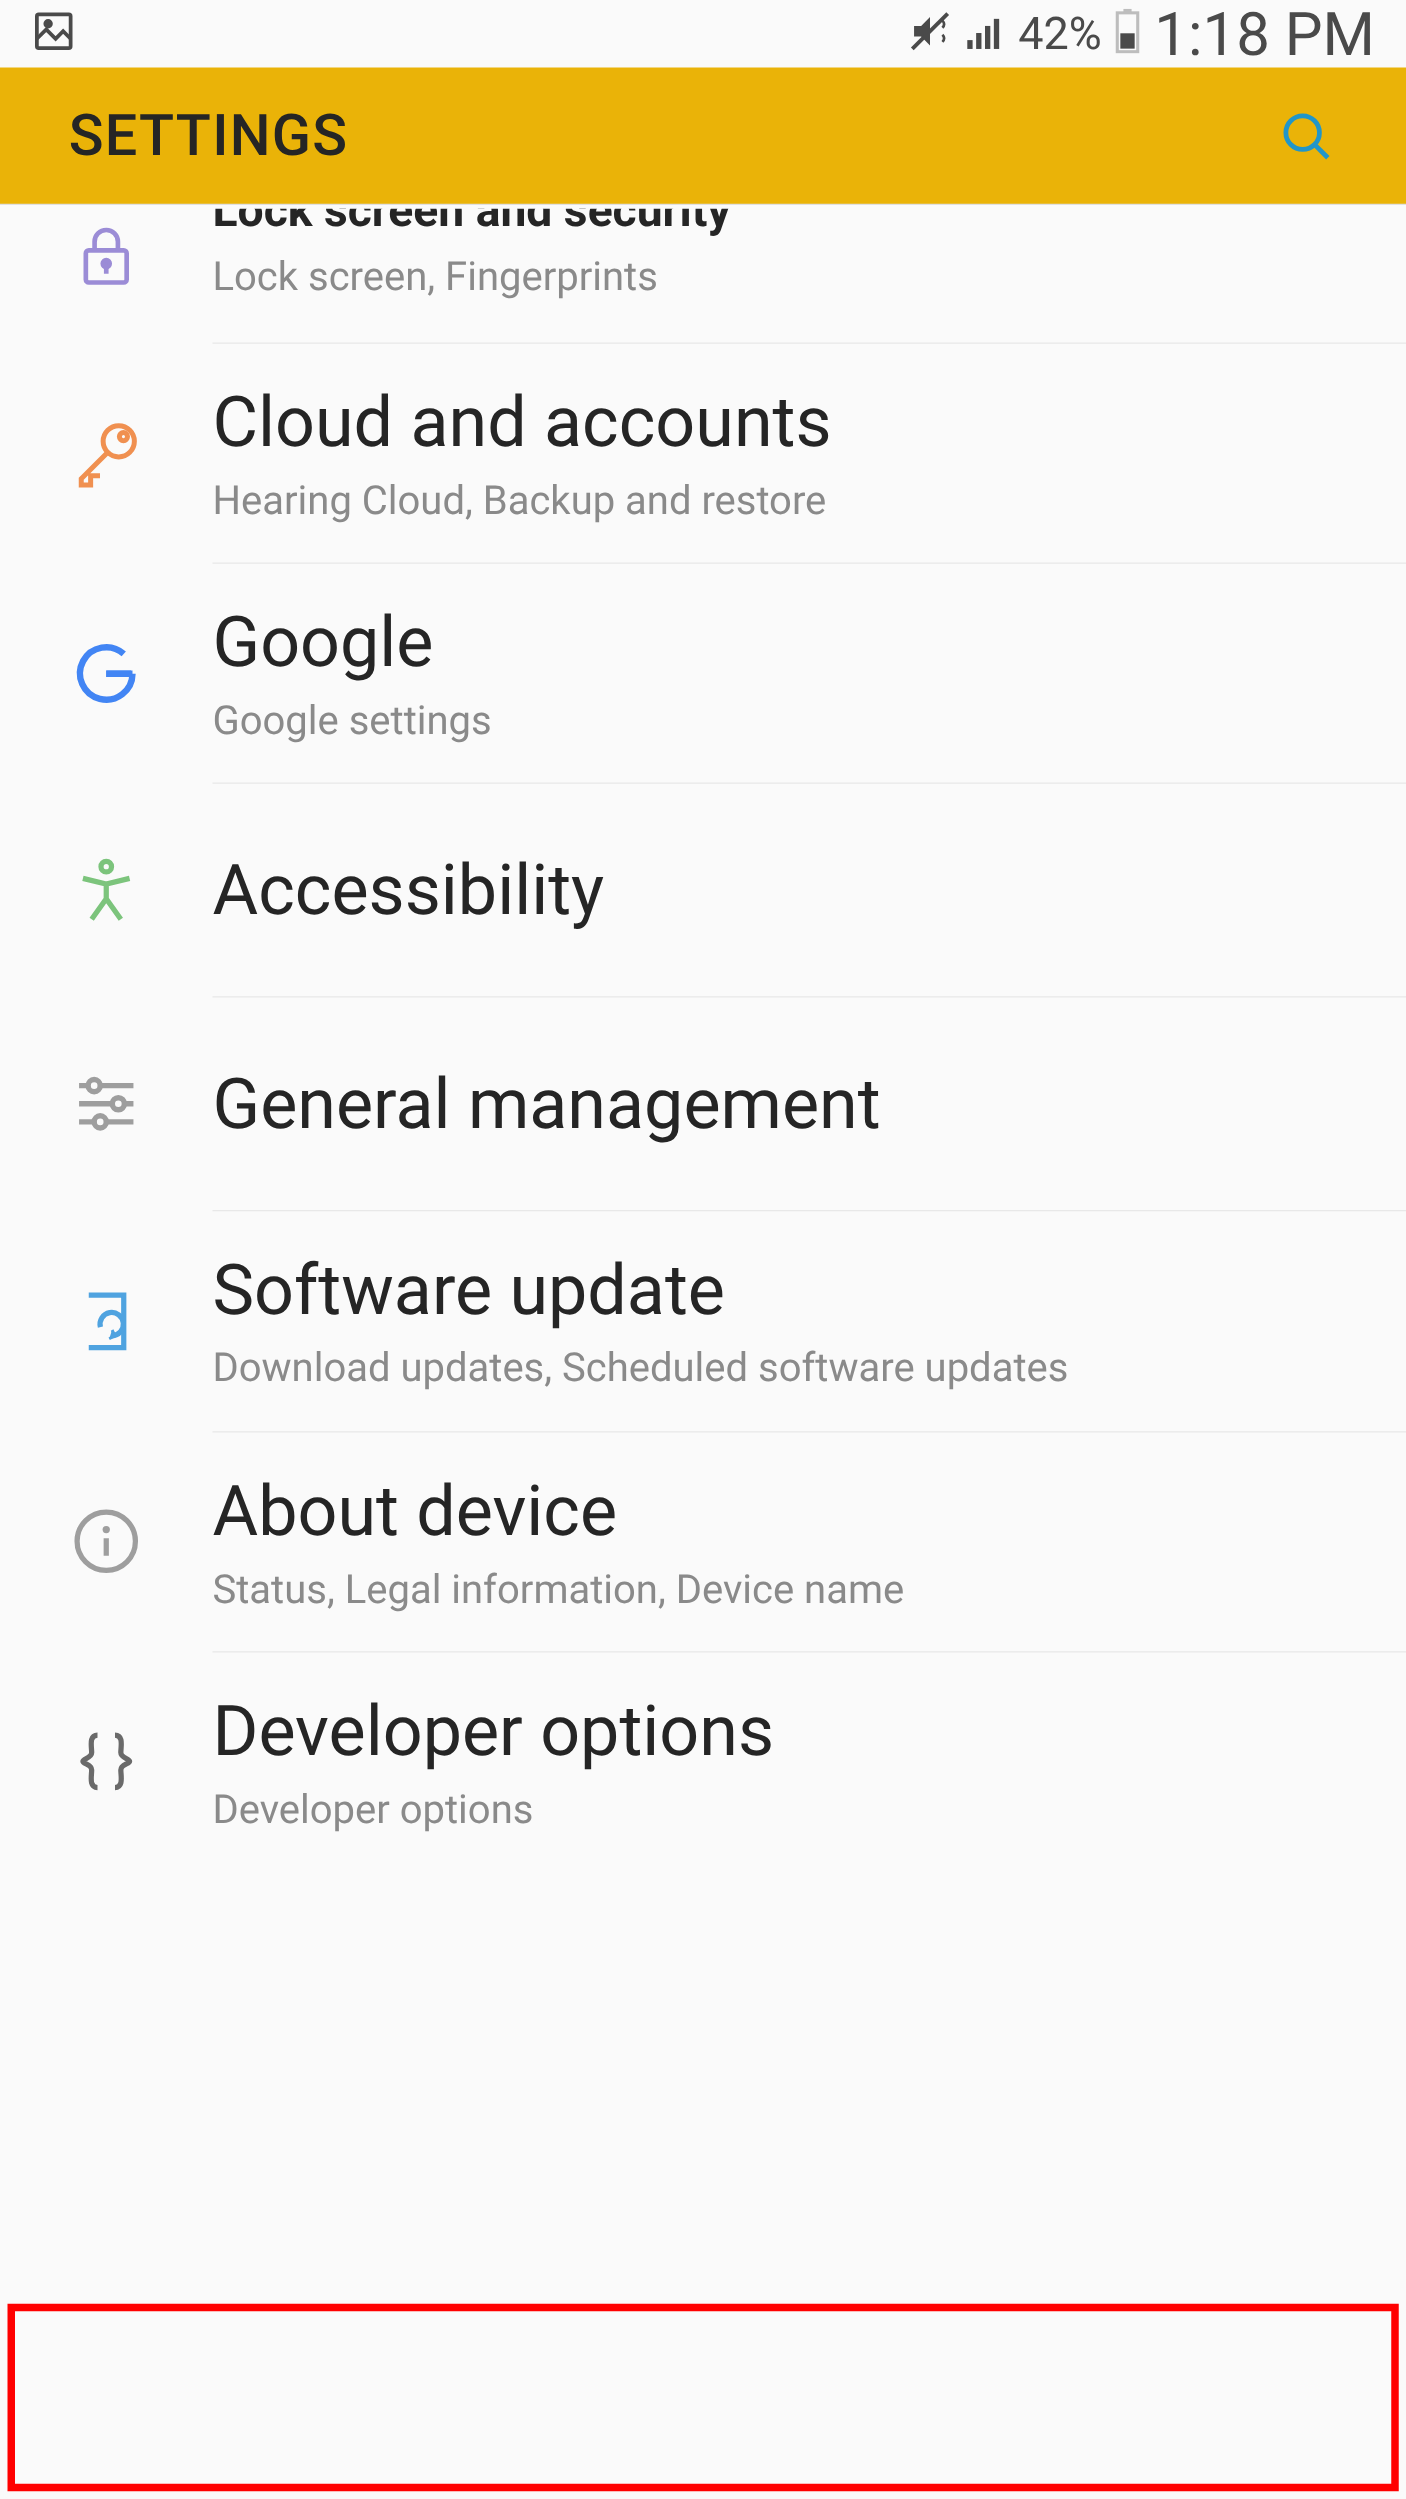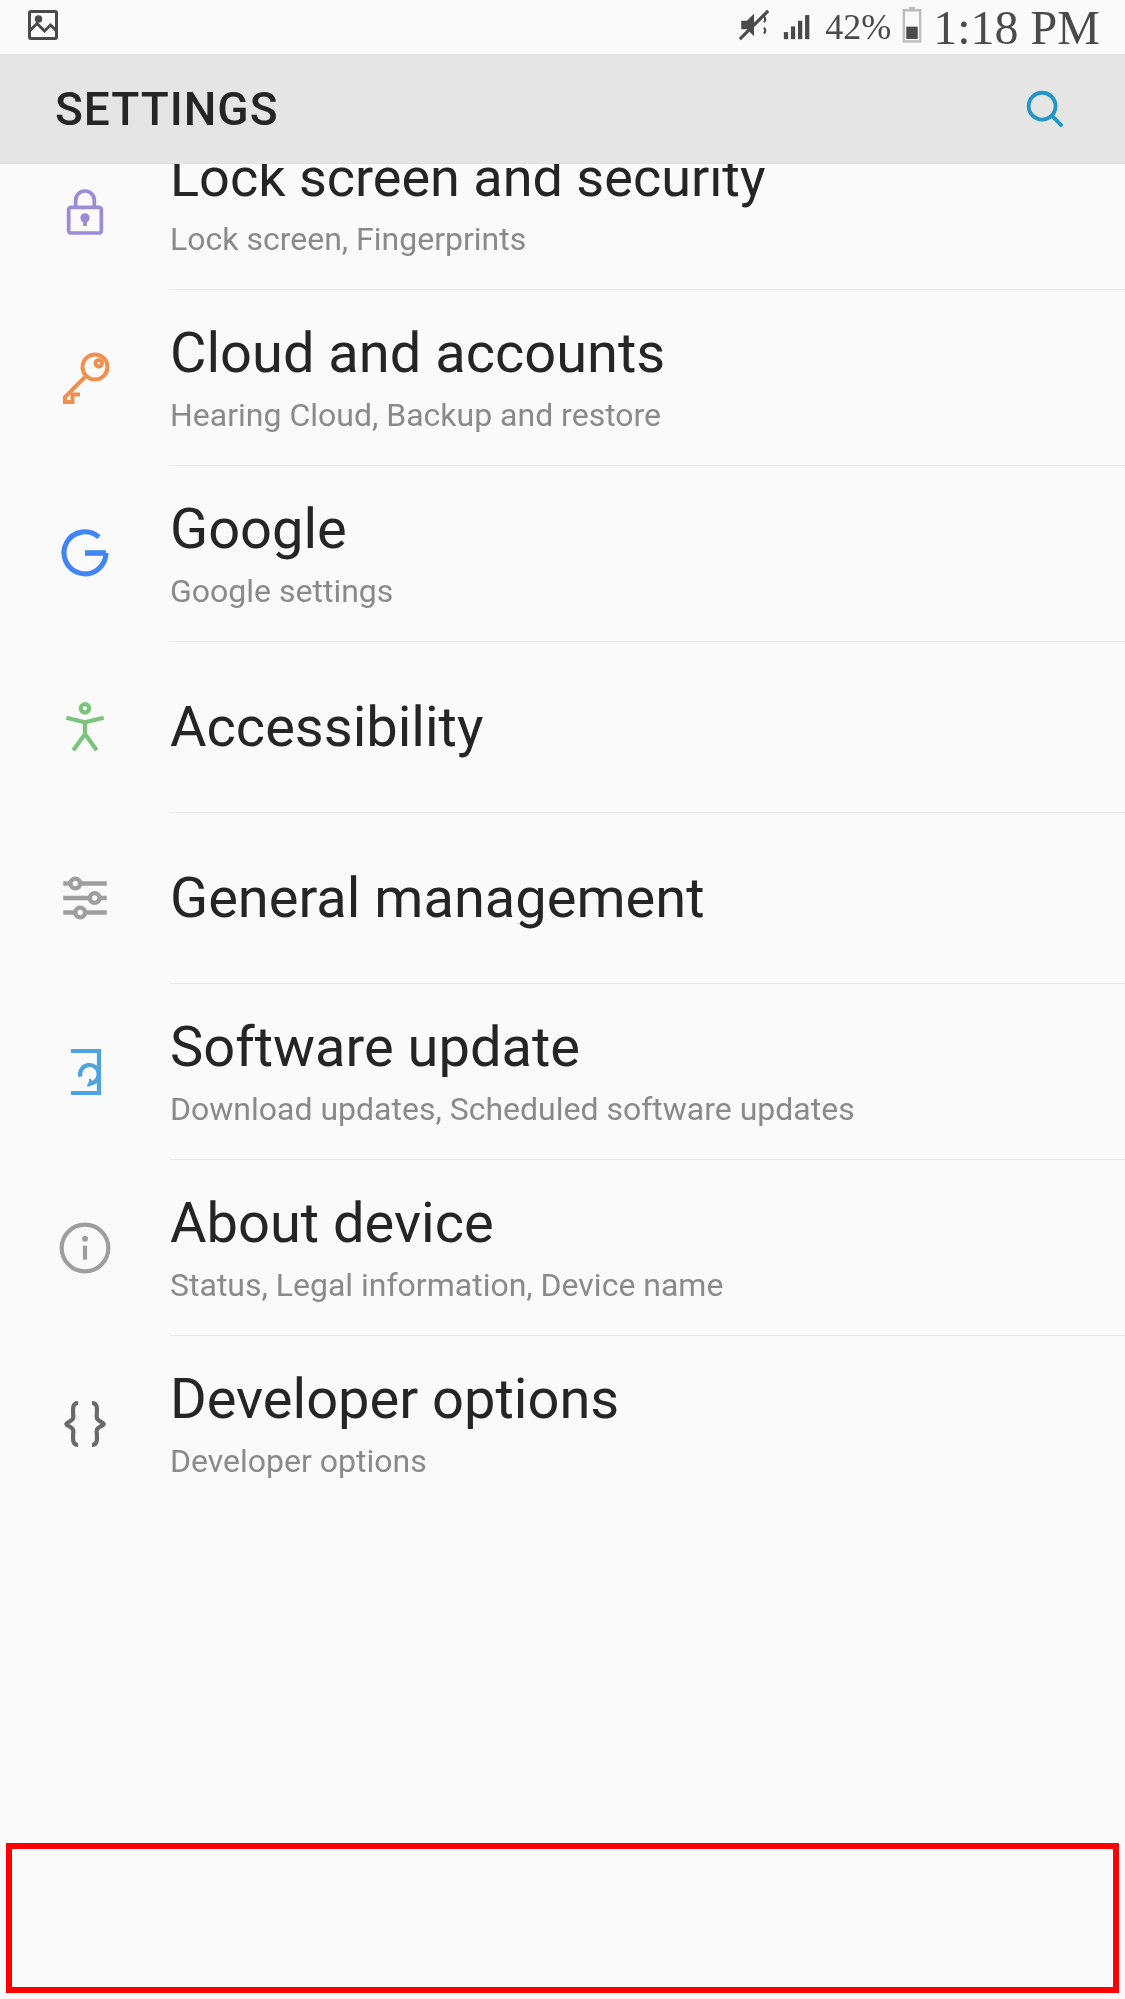--- a/index.html
+++ b/index.html
@@ -13,31 +13,31 @@
     }
     .status-bar {
       height: 54px;
       display: flex;
       align-items: center;
       justify-content: space-between;
       padding: 0 25px;
       background: #fafafa;
     }
     .status-left { display: flex; align-items: center; }
-    .status-right { display: flex; align-items: center; gap: 10px; font-family: Liberation Serif, serif; }
+    .status-right { display: flex; align-items: center; gap: 10px; }
     .status-right .pct { font-size: 36px; color: #4a4a4a; font-weight: 400; }
     .status-right .time { font-size: 48px; color: #4a4a4a; font-weight: 400; }
     .header {
       height: 110px;
       display: flex;
       align-items: center;
       justify-content: space-between;
       padding: 0 55px;
       border-bottom: 1px solid #e0e0e0;
-      background: #e5e5e5;
+      background: #eab308;
     }
     .header-title {
       font-size: 46px;
       font-weight: 500;
       letter-spacing: 1px;
       color: #252525;
     }
     .search-btn { width: 50px; height: 50px; display: flex; align-items: center; justify-content: center; }
     .list { }
     .item {
@@ -80,22 +80,22 @@
     .divider {
       height: 1px;
       background: #e8e8e8;
       margin-left: 170px;
     }
     .item-first {
       min-height: 110px;
       padding-top: 0;
     }
     .item-first .item-title {
-      font-size: 54px;
-      font-weight: 400;
+      font-size: 37px;
+      font-weight: 700;
       margin-top: -20px;
     }
     .highlight-box {
       position: absolute;
       left: 6px;
       right: 6px;
       border: 6px solid #ff0000;
       pointer-events: none;
     }
   </style>

